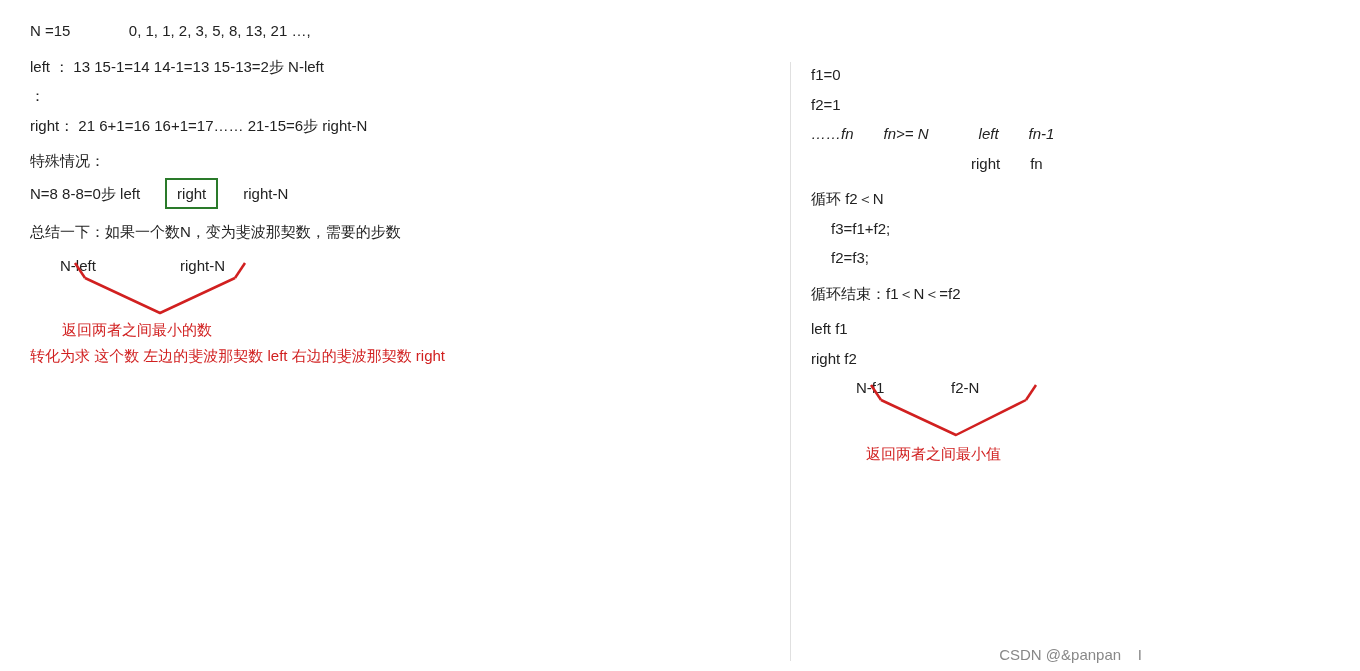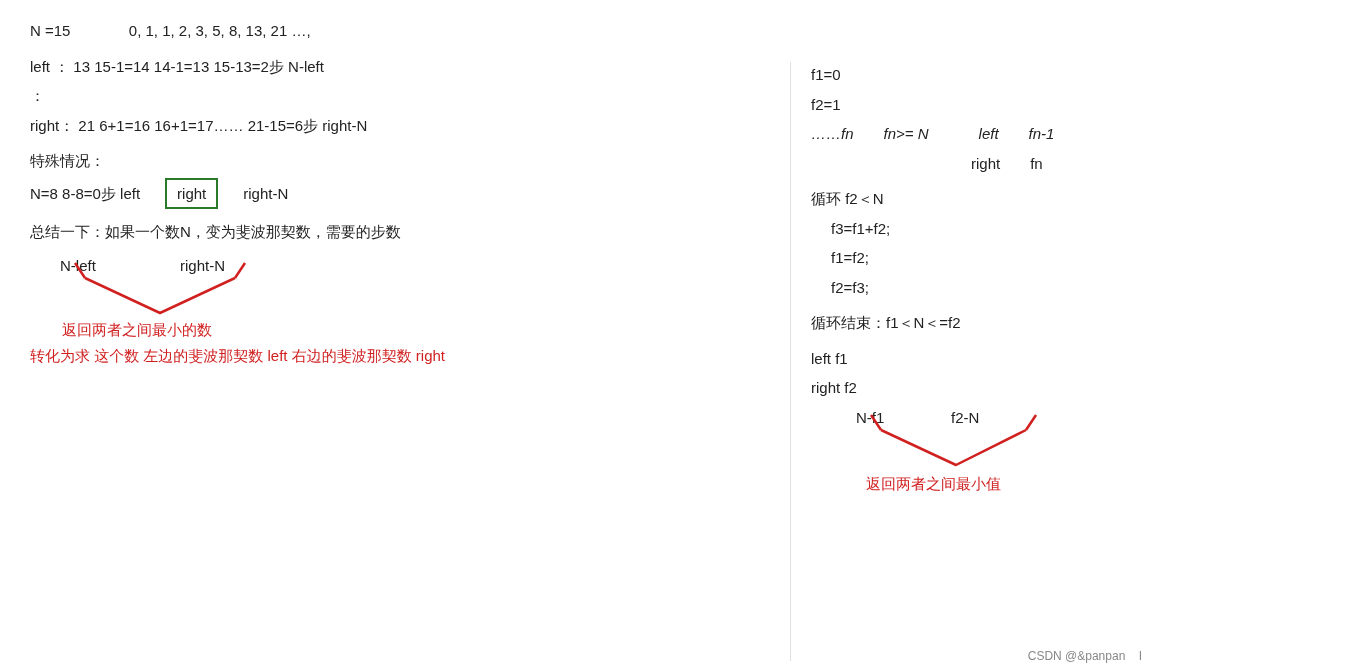--- a/index.html
+++ b/index.html
@@ -58,21 +58,21 @@
     }
     .arrow-area-right {
       position: relative;
       margin-top: 2px;
       height: 80px;
     }
     .bottom-note {
       position: absolute;
       bottom: 8px;
       right: 10px;
-      font-size: 12px;
+      font-size: 15px;
       color: #888;
     }
     .indent {
       margin-left: 20px;
     }
   </style>
 </head>
 <body>
 
 <div class="page-container">
@@ -148,23 +148,20 @@
       <span>fn</span>
     </div>
 
     <div class="line section-gap">
       <span>循环        f2＜N</span>
     </div>
     <div class="line indent">
       <span>f3=f1+f2;</span>
     </div>
     <div class="line indent">
-      <span>f1=f2;</span>
-    </div>
-    <div class="line indent">
       <span>f2=f3;</span>
     </div>
 
     <div class="line section-gap">
       <span>循环结束：f1＜N＜=f2</span>
     </div>
 
     <div class="line section-gap">
       <span>left   f1</span>
     </div>

